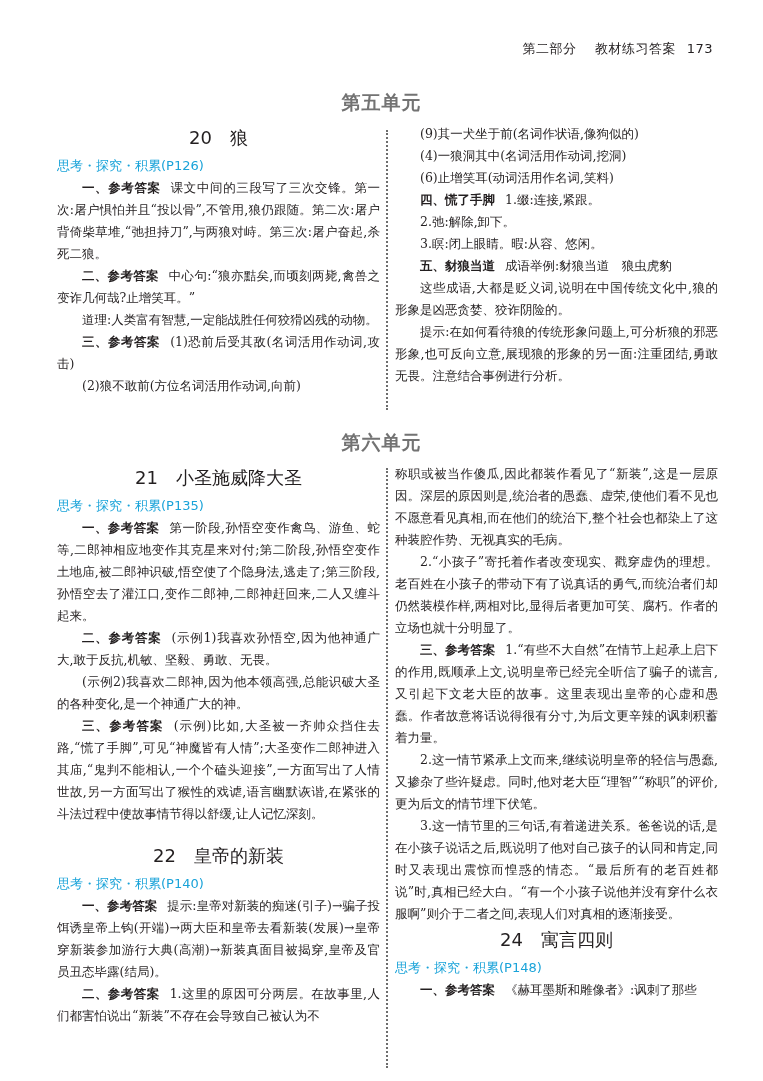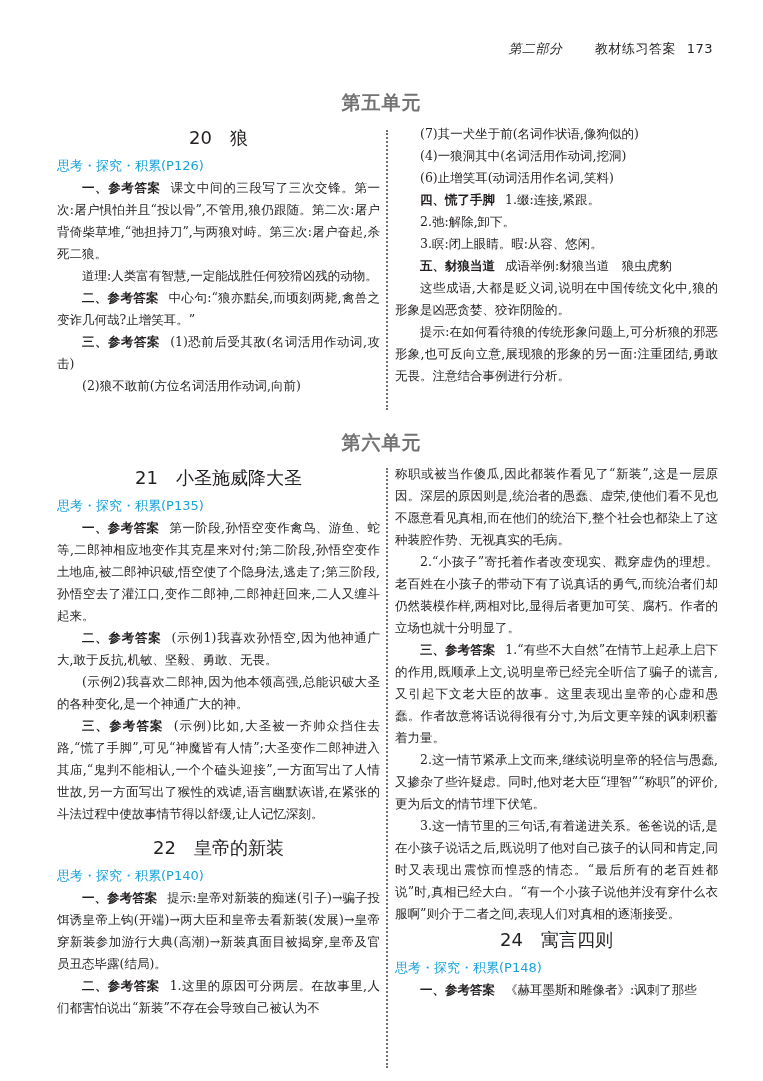--- a/index.html
+++ b/index.html
@@ -1,20 +1,20 @@
 <!DOCTYPE html>
 <html><head>
 <meta charset="utf-8">
 <style>
   html, body { margin:0; padding:0; background:#ffffff; }
   body { width:763px; height:1081px; position:relative; overflow:hidden;
          font-family:"DejaVu Serif","Liberation Serif",serif; color:#231f20; }
   .header { position:absolute; top:40px; right:50px; font-family:"DejaVu Sans","Liberation Sans",sans-serif;
             font-size:13px; color:#231f20; letter-spacing:0.5px; }
-  .header .part { margin-right:28px;font-style:italic; }
+  .header .part { margin-right:14px; }
   .header .page { margin-left:6px; font-weight:normal; }
   .unit-title { position:absolute; left:0; width:763px; text-align:center;
                 font-family:"DejaVu Sans","Liberation Sans",sans-serif; font-weight:bold;
                 font-size:19px; color:#737373; letter-spacing:1px; }
   .col { position:absolute; font-size:12.5px; line-height:22px; }
   .col-left { left:57px; width:323px; }
   .col-right { left:395px; width:323px; }
   .divider { position:absolute; left:386px; width:0; border-left:2px dotted #6d6d6d; }
   .lesson-title { text-align:center; font-family:"DejaVu Sans","Liberation Sans",sans-serif;
                   font-size:18px; line-height:30px; margin:0 0 2px 0; color:#231f20; }
@@ -37,28 +37,28 @@
 <div class="unit-title" style="top:90px;">第五单元</div>
 
 <div class="divider" style="top:130px;height:280px;"></div>
 
 <div class="col col-left" style="top:123px;">
   <div class="lesson-title">
     <span class="num">20</span><span>狼</span>
   </div>
   <div class="section-label">思考・探究・积累(P126)</div>
   <p class="indent"><span class="ans-label">一、参考答案</span><span>课文中间的三段写了三次交锋。第一次:屠户惧怕并且“投以骨”,不管用,狼仍跟随。第二次:屠户背倚柴草堆,“弛担持刀”,与两狼对峙。第三次:屠户奋起,杀死二狼。</span></p>
+  <p class="indent"><span class="ans-label">二、参考答案</span><span>中心句:“狼亦黠矣,而顷刻两毙,禽兽之变诈几何哉?止增笑耳。”</span></p>
   <p class="indent">道理:人类富有智慧,一定能战胜任何狡猾凶残的动物。</p>
-  <p class="indent"><span class="ans-label">二、参考答案</span><span>中心句:“狼亦黠矣,而顷刻两毙,禽兽之变诈几何哉?止增笑耳。”</span></p>
   <p class="indent"><span class="ans-label">三、参考答案</span><span>(1)恐前后受其敌(名词活用作动词,攻击)</span></p>
   <p class="indent">(2)狼不敢前(方位名词活用作动词,向前)</p>
 </div>
 
 <div class="col col-right" style="top:123px;">
-  <p class="indent">(7)其一犬坐于前(名词作状语,像狗似的)</p>
+  <p class="indent">(9)其一犬坐于前(名词作状语,像狗似的)</p>
   <p class="indent">(4)一狼洞其中(名词活用作动词,挖洞)</p>
   <p class="indent">(6)止增笑耳(动词活用作名词,笑料)</p>
   <p class="indent"><span class="ans-label">四、慌了手脚</span><span>1.缀:连接,紧跟。</span></p>
   <p class="indent">2.弛:解除,卸下。</p>
   <p class="indent">3.瞑:闭上眼睛。暇:从容、悠闲。</p>
   <p class="indent"><span class="ans-label">五、豺狼当道</span><span>成语举例:豺狼当道　狼虫虎豹</span></p>
   <p class="indent">这些成语,大都是贬义词,说明在中国传统文化中,狼的形象是凶恶贪婪、狡诈阴险的。</p>
   <p class="indent">提示:在如何看待狼的传统形象问题上,可分析狼的邪恶形象,也可反向立意,展现狼的形象的另一面:注重团结,勇敢无畏。注意结合事例进行分析。</p>
 </div>
 
@@ -69,21 +69,21 @@
 <div class="col col-left" style="top:463px;">
   <div class="lesson-title">
     <span class="num">21</span><span>小圣施威降大圣</span>
   </div>
   <div class="section-label">思考・探究・积累(P135)</div>
   <p class="indent"><span class="ans-label">一、参考答案</span><span>第一阶段,孙悟空变作禽鸟、游鱼、蛇等,二郎神相应地变作其克星来对付;第二阶段,孙悟空变作土地庙,被二郎神识破,悟空使了个隐身法,逃走了;第三阶段,孙悟空去了灌江口,变作二郎神,二郎神赶回来,二人又缠斗起来。</span></p>
   <p class="indent"><span class="ans-label">二、参考答案</span><span>(示例1)我喜欢孙悟空,因为他神通广大,敢于反抗,机敏、坚毅、勇敢、无畏。</span></p>
   <p class="indent">(示例2)我喜欢二郎神,因为他本领高强,总能识破大圣的各种变化,是一个神通广大的神。</p>
   <p class="indent"><span class="ans-label">三、参考答案</span><span>(示例)比如,大圣被一齐帅众挡住去路,“慌了手脚”,可见“神魔皆有人情”;大圣变作二郎神进入其庙,“鬼判不能相认,一个个磕头迎接”,一方面写出了人情世故,另一方面写出了猴性的戏谑,语言幽默诙谐,在紧张的斗法过程中使故事情节得以舒缓,让人记忆深刻。</span></p>
 
-  <div class="lesson-title" style="margin-top:8px;">
+  <div class="lesson-title" style="margin-top:16px;">
     <span class="num">22</span><span>皇帝的新装</span>
   </div>
   <div class="section-label">思考・探究・积累(P140)</div>
   <p class="indent"><span class="ans-label">一、参考答案</span><span>提示:皇帝对新装的痴迷(引子)→骗子投饵诱皇帝上钩(开端)→两大臣和皇帝去看新装(发展)→皇帝穿新装参加游行大典(高潮)→新装真面目被揭穿,皇帝及官员丑态毕露(结局)。</span></p>
   <p class="indent"><span class="ans-label">二、参考答案</span><span>1.这里的原因可分两层。在故事里,人们都害怕说出“新装”不存在会导致自己被认为不</span></p>
 </div>
 
 <div class="col col-right" style="top:463px;">
   <p>称职或被当作傻瓜,因此都装作看见了“新装”,这是一层原因。深层的原因则是,统治者的愚蠢、虚荣,使他们看不见也不愿意看见真相,而在他们的统治下,整个社会也都染上了这种装腔作势、无视真实的毛病。</p>
   <p class="indent">2.“小孩子”寄托着作者改变现实、戳穿虚伪的理想。老百姓在小孩子的带动下有了说真话的勇气,而统治者们却仍然装模作样,两相对比,显得后者更加可笑、腐朽。作者的立场也就十分明显了。</p>

